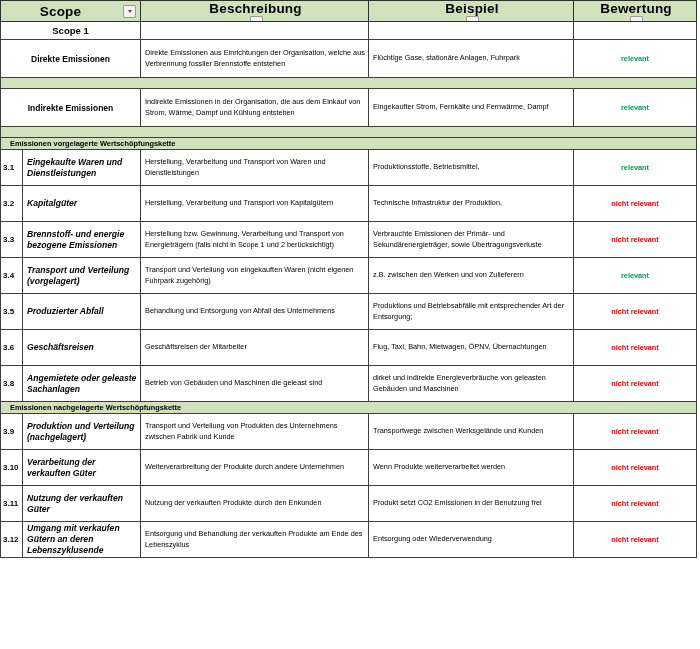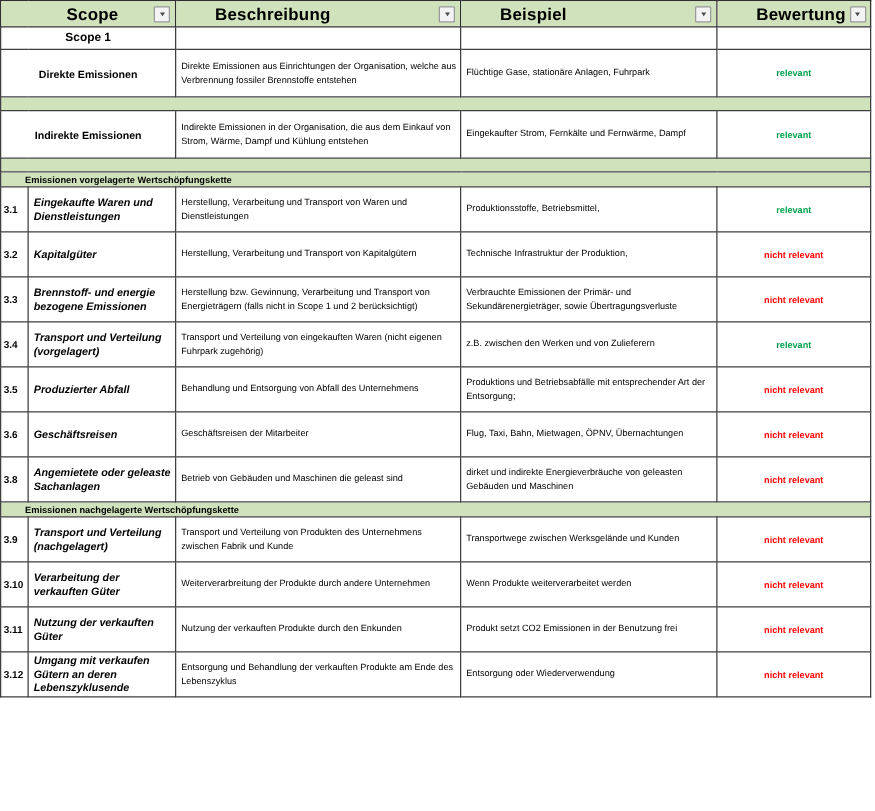--- a/index.html
+++ b/index.html
@@ -40,29 +40,28 @@
     height:20px;
     border:1px solid #2f2f2f;
     position:relative;
   }
   .hdr-wrap{
     display:flex;align-items:center;
     height:20px;
     padding:0 2px 0 0;
   }
   .hdr-scope{justify-content:center;}
-  .hdr-left{justify-content:flex-start;padding-left:4px;}
+  .hdr-left{justify-content:flex-start;padding-left:4px;flex-direction:column;}
   .hdr-txt{
     font-size:13.5px;
     font-weight:bold;
     color:#000;
     letter-spacing:.2px;
     white-space:nowrap;
     flex:1 1 auto;
-    margin-left:27px;
   }
   .hdr-scope .hdr-txt{text-align:center;}
   .hdr-left .hdr-txt{text-align:left;}
   .filter-btn{
     flex:0 0 auto;
     width:11px;height:11px;
     background:#f3f3f3;
     border:1px solid #9a9a9a;
     border-radius:1px;
     margin-left:3px;
@@ -85,21 +84,21 @@
     border-left:1px solid #3f3f3f;
     border-right:1px solid #3f3f3f;
     border-top:1px solid #3f3f3f;
     border-bottom:1px solid #3f3f3f;
   }
   tr.band.plain td{background:#cfe2bb;}
   .band-label{
     font-size:7.4px;
     font-weight:bold;
     color:#000;
-    padding-left:19px;
+    padding-left:9px;
     line-height:11px;
     white-space:nowrap;
   }
 
   
   .scope-title{
     font-size:9.5px;font-weight:bold;color:#000;
     text-align:center;line-height:12px;
   }
   tr.scope-head td{height:18px;}
@@ -362,21 +361,21 @@
         <td colspan="5">
           <div class="band-label">Emissionen nachgelagerte Wertschöpfungskette</div>
         </td>
       </tr>
 
     <tr class="drow">
           <td class="cell-num">
             <div class="num">3.9</div>
           </td>
           <td class="cell-name">
-            <div class="name">Transport und Verteilung (nachgelagert)</div>
+            <div class="name">Produktion und Verteilung (nachgelagert)</div>
           </td>
           <td class="cell-desc">
             <div class="desc">Transport und Verteilung von Produkten des Unternehmens zwischen Fabrik und Kunde</div>
           </td>
           <td class="cell-ex">
             <div class="ex">Transportwege zwischen Werksgelände und Kunden</div>
           </td>
           <td class="cell-val">
             <div class="val nicht">nicht relevant</div>
           </td>

